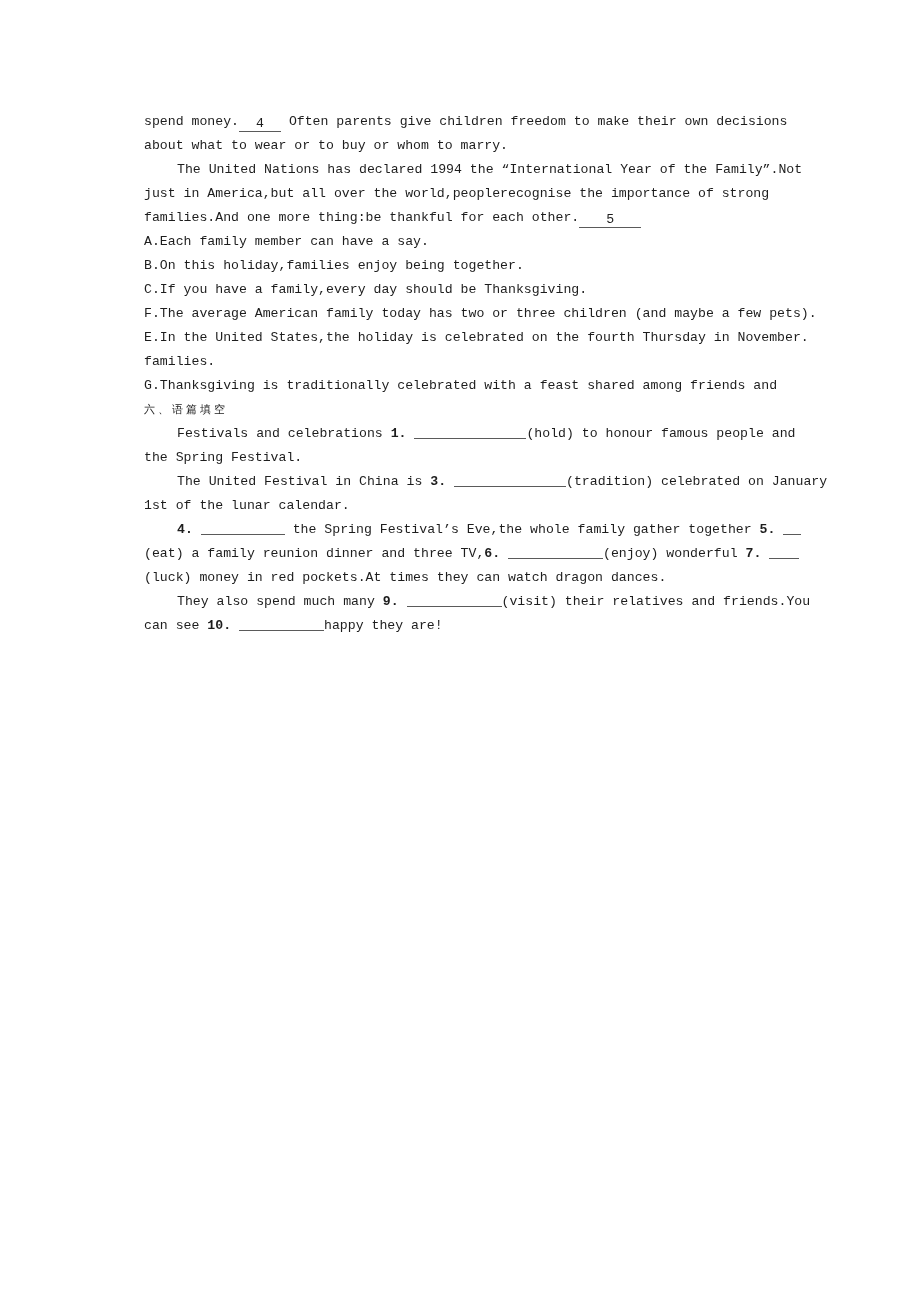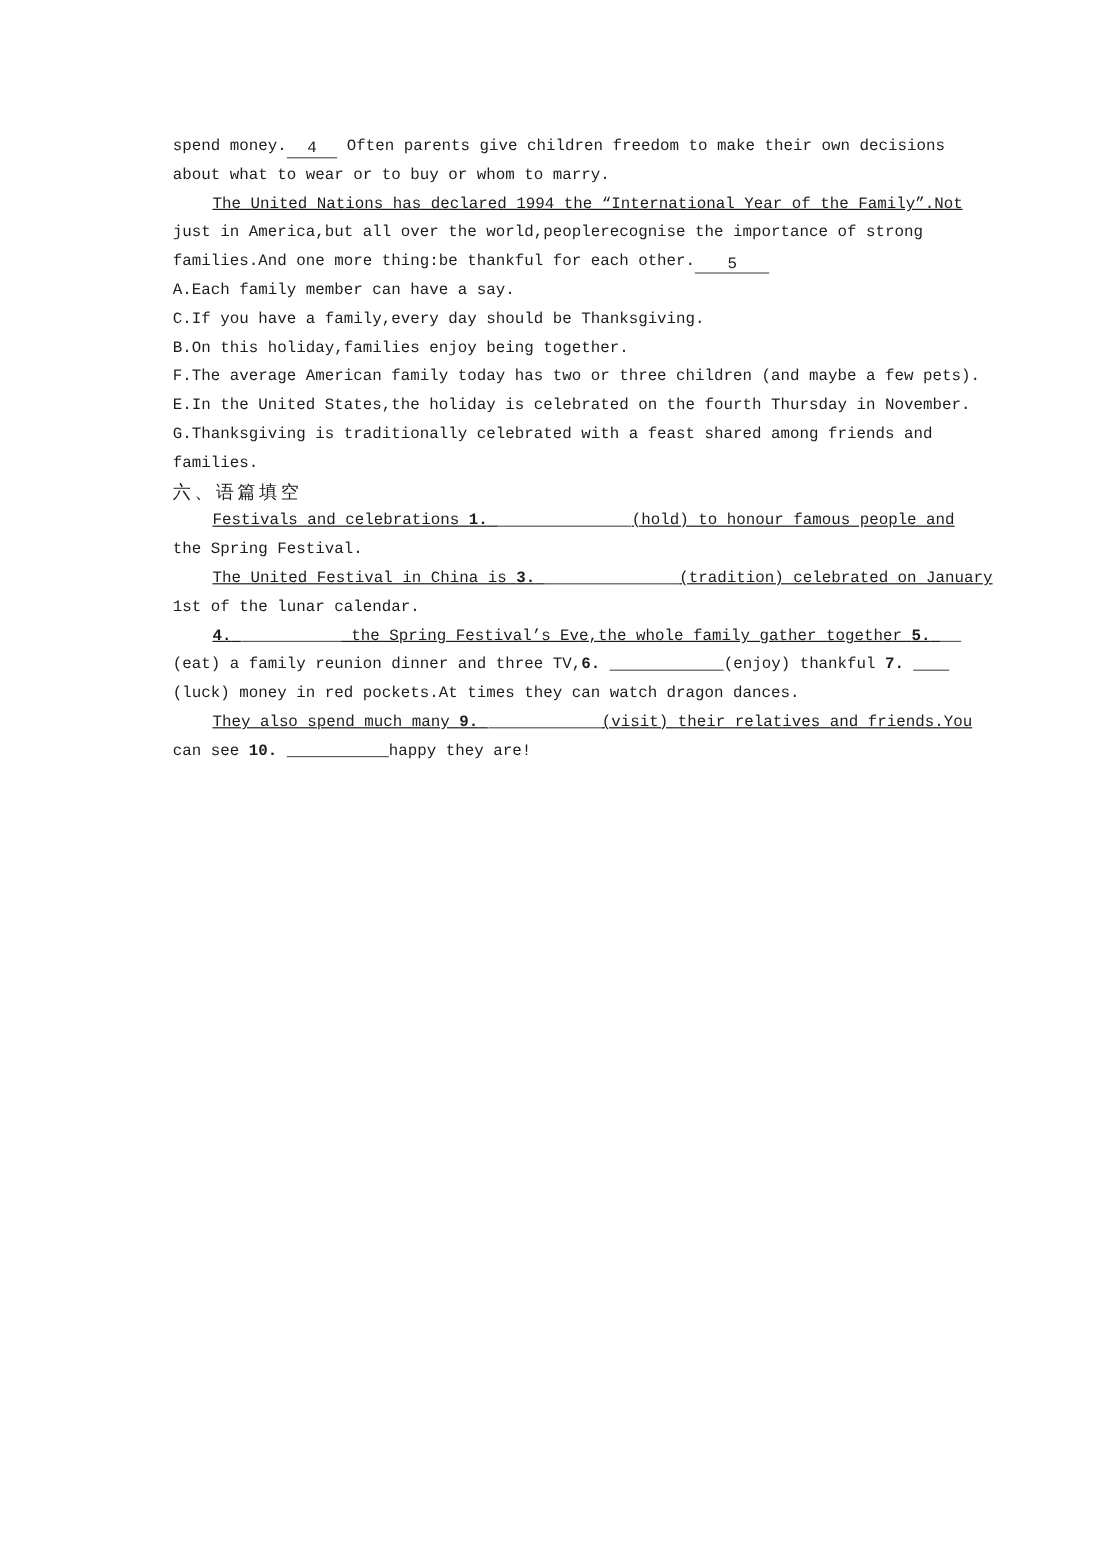--- a/index.html
+++ b/index.html
@@ -24,24 +24,24 @@
     top: 110px;
     width: 700px;
   }
   .line {
     height: 24px;
     line-height: 24px;
     font-size: 13.2px;
     color: #1d1d1d;
     white-space: pre;
   }
-  .line.indent { padding-left: 33px; text-decoration: underline; }
+  .line.indent { padding-left: 33px; }
   .line.cjk {
     font-family: "DejaVu Sans", "Liberation Sans", sans-serif;
-    font-size: 15px;
+    font-size: 11px;
     letter-spacing: 3px;
   }
   .seg-bold { font-weight: 700; }
   .blank {
     display: inline-block;
     border-bottom: 1.4px solid #5a5a5a;
     height: 15px;
     line-height: 15px;
     vertical-align: -2px;
     text-align: center;
@@ -53,30 +53,30 @@
 <body>
 
 <div class="page">
   <div class="doc-content">
       <div class="line"><span>spend money.</span><span class="blank" style="width: 42px;"><span>4</span></span><span> Often parents give children freedom to make their own decisions</span></div>
       <div class="line"><span>about what to wear or to buy or whom to marry.</span></div>
       <div class="line indent"><span>The United Nations has declared 1994 the “International Year of the Family”.Not</span></div>
       <div class="line"><span>just in America,but all over the world,peoplerecognise the importance of strong</span></div>
       <div class="line"><span>families.And one more thing:be thankful for each other.</span><span class="blank" style="width: 62px;"><span>5</span></span></div>
       <div class="line"><span>A.Each family member can have a say.</span></div>
+      <div class="line"><span>B.On this holiday,families enjoy being together.</span></div>
       <div class="line"><span>C.If you have a family,every day should be Thanksgiving.</span></div>
-      <div class="line"><span>B.On this holiday,families enjoy being together.</span></div>
       <div class="line"><span>F.The average American family today has two or three children (and maybe a few pets).</span></div>
       <div class="line"><span>E.In the United States,the holiday is celebrated on the fourth Thursday in November.</span></div>
+      <div class="line"><span>families.</span></div>
       <div class="line"><span>G.Thanksgiving is traditionally celebrated with a feast shared among friends and</span></div>
-      <div class="line"><span>families.</span></div>
       <div class="line cjk"><span>六、语篇填空</span></div>
       <div class="line indent"><span>Festivals and celebrations </span><span class="seg-bold">1.</span><span> </span><span class="blank" style="width: 112px;"></span><span>(hold) to honour famous people and</span></div>
       <div class="line"><span>the Spring Festival.</span></div>
       <div class="line indent"><span>The United Festival in China is </span><span class="seg-bold">3.</span><span> </span><span class="blank" style="width: 112px;"></span><span>(tradition) celebrated on January</span></div>
       <div class="line"><span>1st of the lunar calendar.</span></div>
       <div class="line indent"><span class="seg-bold">4.</span><span> </span><span class="blank" style="width: 84px;"></span><span> the Spring Festival’s Eve,the whole family gather together </span><span class="seg-bold">5.</span><span> </span><span class="blank" style="width: 18px;"></span></div>
-      <div class="line"><span>(eat) a family reunion dinner and three TV,</span><span class="seg-bold">6.</span><span> </span><span class="blank" style="width: 95px;"></span><span>(enjoy) thankful </span><span class="seg-bold">7.</span><span> </span><span class="blank" style="width: 30px;"></span></div>
+      <div class="line"><span>(eat) a family reunion dinner and three TV,</span><span class="seg-bold">6.</span><span> </span><span class="blank" style="width: 95px;"></span><span>(enjoy) wonderful </span><span class="seg-bold">7.</span><span> </span><span class="blank" style="width: 30px;"></span></div>
       <div class="line"><span>(luck) money in red pockets.At times they can watch dragon dances.</span></div>
       <div class="line indent"><span>They also spend much many </span><span class="seg-bold">9.</span><span> </span><span class="blank" style="width: 95px;"></span><span>(visit) their relatives and friends.You</span></div>
       <div class="line"><span>can see </span><span class="seg-bold">10.</span><span> </span><span class="blank" style="width: 85px;"></span><span>happy they are!</span></div>
     </div>
 </div>
 
 </body></html>

